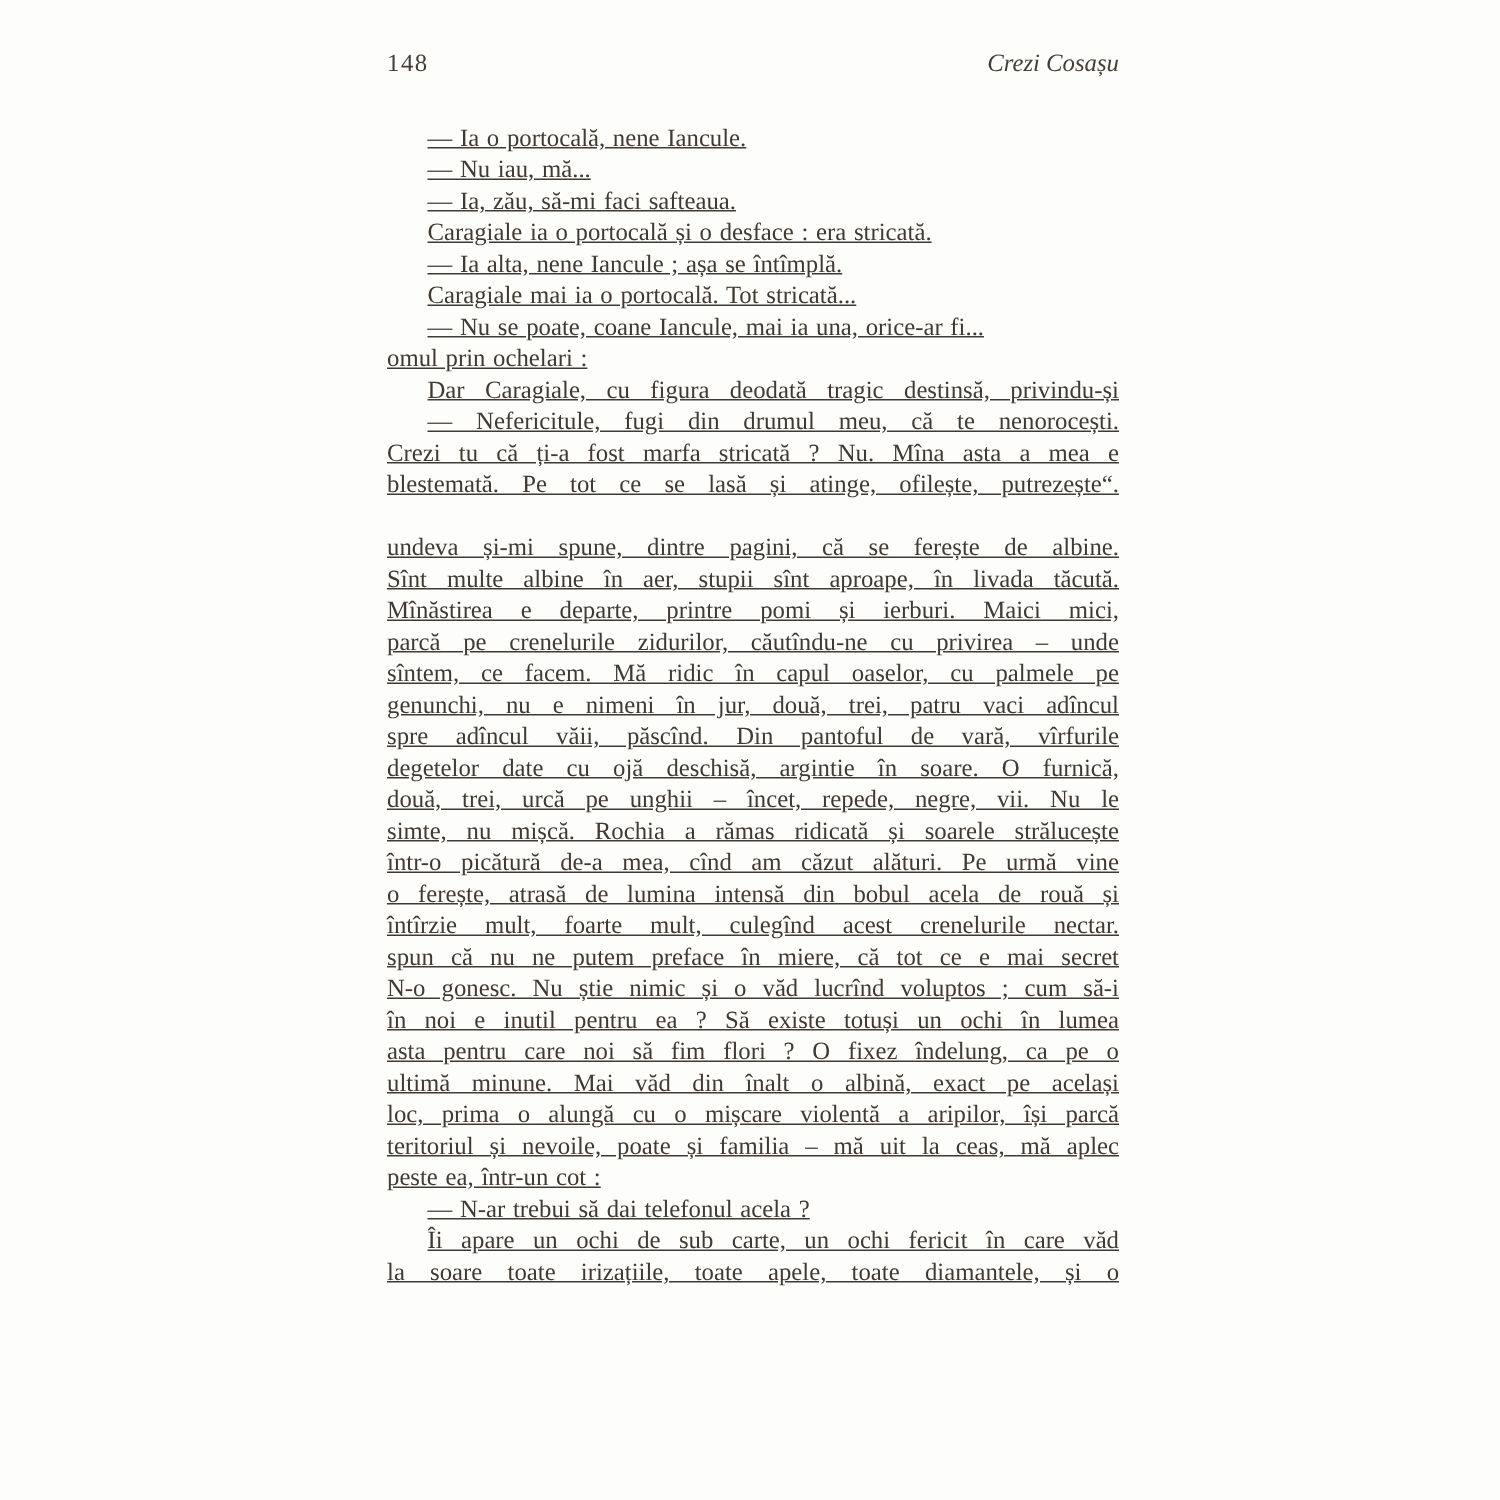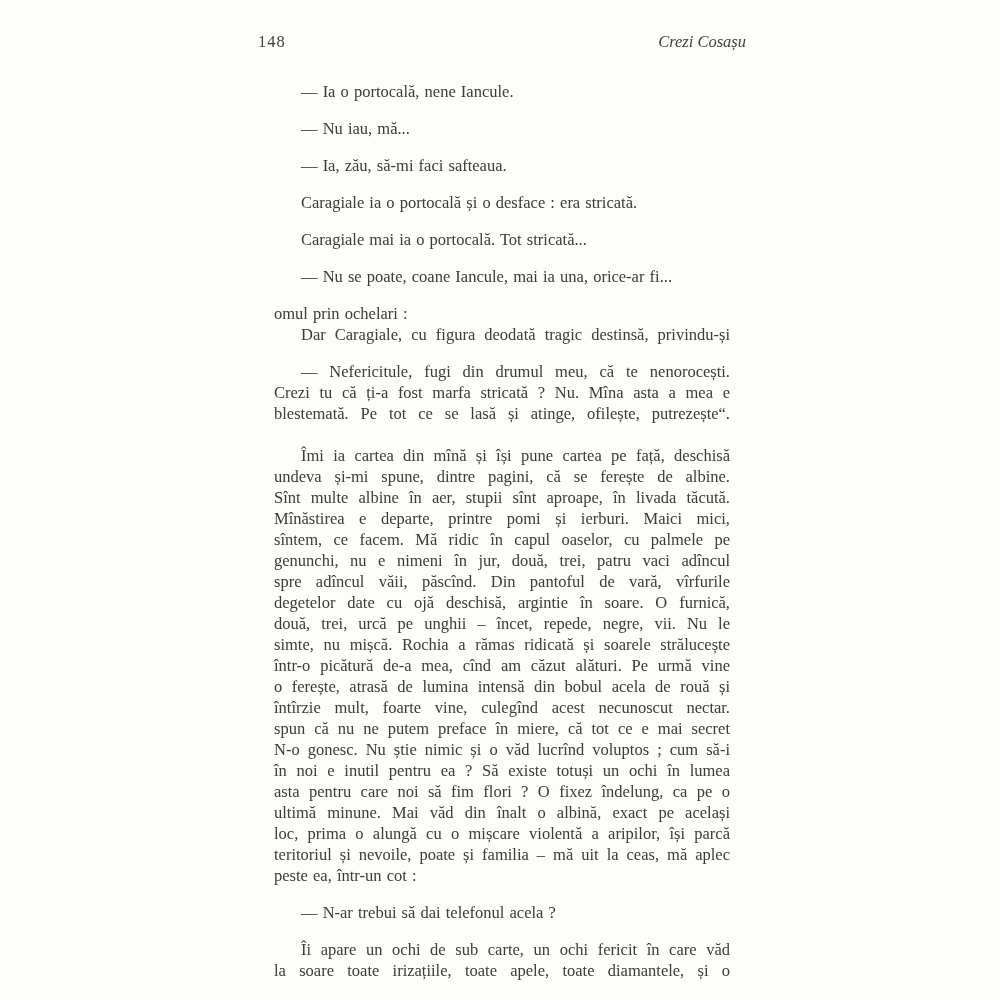--- a/index.html
+++ b/index.html
@@ -36,21 +36,21 @@
     font-variant-numeric: oldstyle-nums;
   }
   .running-head-author {
     font-style: italic;
   }
   .page-body {
     font-size: 16.5px;
     line-height: 21px;
     word-spacing: 1px;
   }
-  .para { margin: 16px; }
+  .para { margin: 0; text-decoration: underline; }
   .para.space-before { margin-top: 21px; }
   .line {
     min-height: 21px;
   }
   .line.indent {
     padding-left: 27px;
   }
   .line.justify {
     text-align: justify;
     text-align-last: justify;
@@ -72,48 +72,51 @@
         <div class="para">
           <div class="line indent">— Nu iau, mă...</div>
         </div>
         <div class="para">
           <div class="line indent">— Ia, zău, să-mi faci safteaua.</div>
         </div>
         <div class="para">
           <div class="line indent">Caragiale ia o portocală și o desface : era stricată.</div>
         </div>
         <div class="para">
+          <div class="line indent">— Ia alta, nene Iancule ; așa se întîmplă.</div>
+        </div>
+        <div class="para">
           <div class="line indent">Caragiale mai ia o portocală. Tot stricată...</div>
         </div>
         <div class="para">
           <div class="line indent">— Nu se poate, coane Iancule, mai ia una, orice-ar fi...</div>
         </div>
         <div class="para">
           <div class="line">omul prin ochelari :</div>
           <div class="line justify indent">Dar Caragiale, cu figura deodată tragic destinsă, privindu-și</div>
         </div>
         <div class="para">
           <div class="line justify indent">— Nefericitule, fugi din drumul meu, că te nenorocești.</div>
           <div class="line justify">Crezi tu că ți-a fost marfa stricată ? Nu. Mîna asta a mea e</div>
           <div class="line justify">blestemată. Pe tot ce se lasă și atinge, ofilește, putrezește“.</div>
         </div>
         <div class="para space-before">
-          <div class="line justify indent">Îmi ia cartea din mînă și își pune cartea pe față, deschisă</div>
           <div class="line justify">undeva și-mi spune, dintre pagini, că se ferește de albine.</div>
           <div class="line justify">Sînt multe albine în aer, stupii sînt aproape, în livada tăcută.</div>
           <div class="line justify">Mînăstirea e departe, printre pomi și ierburi. Maici mici,</div>
+          <div class="line justify">parcă pe crenelurile zidurilor, căutîndu-ne cu privirea – unde</div>
           <div class="line justify">sîntem, ce facem. Mă ridic în capul oaselor, cu palmele pe</div>
           <div class="line justify">genunchi, nu e nimeni în jur, două, trei, patru vaci adîncul</div>
           <div class="line justify">spre adîncul văii, păscînd. Din pantoful de vară, vîrfurile</div>
           <div class="line justify">degetelor date cu ojă deschisă, argintie în soare. O furnică,</div>
           <div class="line justify">două, trei, urcă pe unghii – încet, repede, negre, vii. Nu le</div>
           <div class="line justify">simte, nu mișcă. Rochia a rămas ridicată și soarele strălucește</div>
           <div class="line justify">într-o picătură de-a mea, cînd am căzut alături. Pe urmă vine</div>
           <div class="line justify">o ferește, atrasă de lumina intensă din bobul acela de rouă și</div>
-          <div class="line justify">întîrzie mult, foarte vine, culegînd acest necunoscut nectar.</div>
+          <div class="line justify">întîrzie mult, foarte mult, culegînd acest crenelurile nectar.</div>
           <div class="line justify">spun că nu ne putem preface în miere, că tot ce e mai secret</div>
           <div class="line justify">N-o gonesc. Nu știe nimic și o văd lucrînd voluptos ; cum să-i</div>
           <div class="line justify">în noi e inutil pentru ea ? Să existe totuși un ochi în lumea</div>
           <div class="line justify">asta pentru care noi să fim flori ? O fixez îndelung, ca pe o</div>
           <div class="line justify">ultimă minune. Mai văd din înalt o albină, exact pe același</div>
           <div class="line justify">loc, prima o alungă cu o mișcare violentă a aripilor, își parcă</div>
           <div class="line justify">teritoriul și nevoile, poate și familia – mă uit la ceas, mă aplec</div>
           <div class="line">peste ea, într-un cot :</div>
         </div>
         <div class="para">

